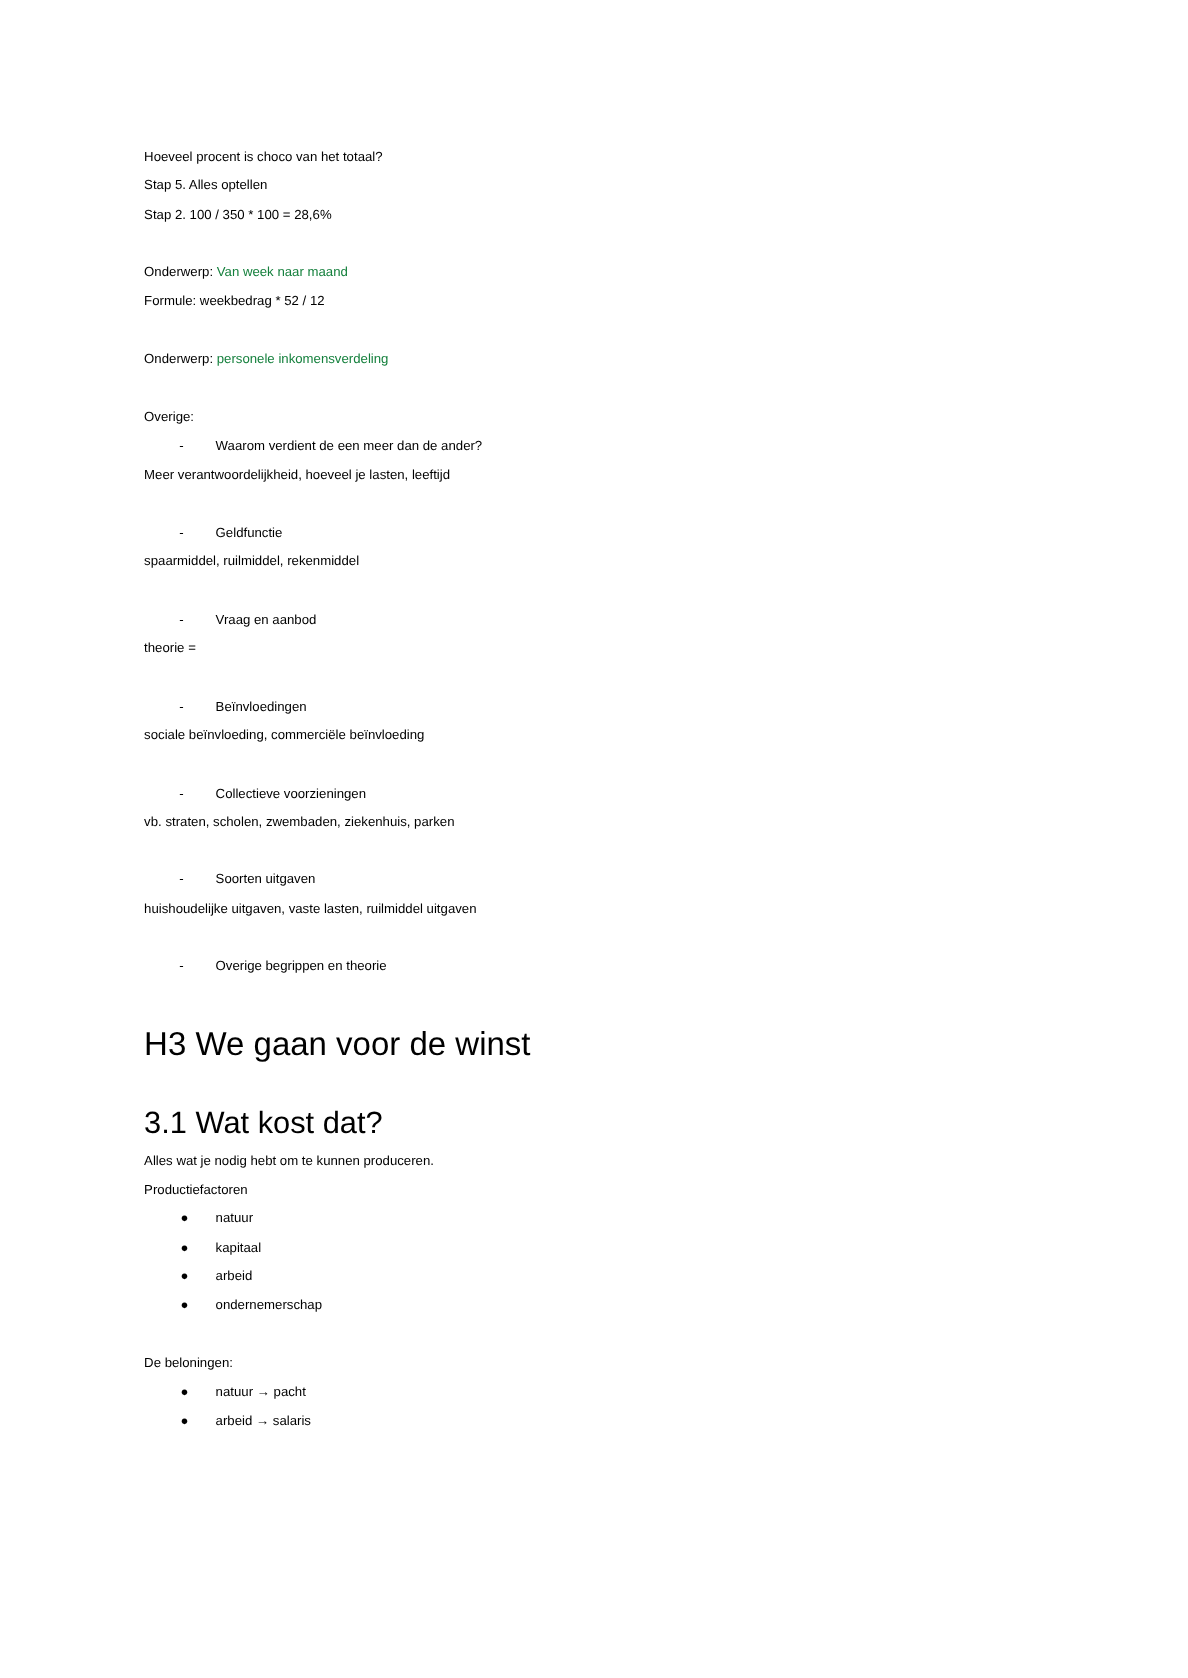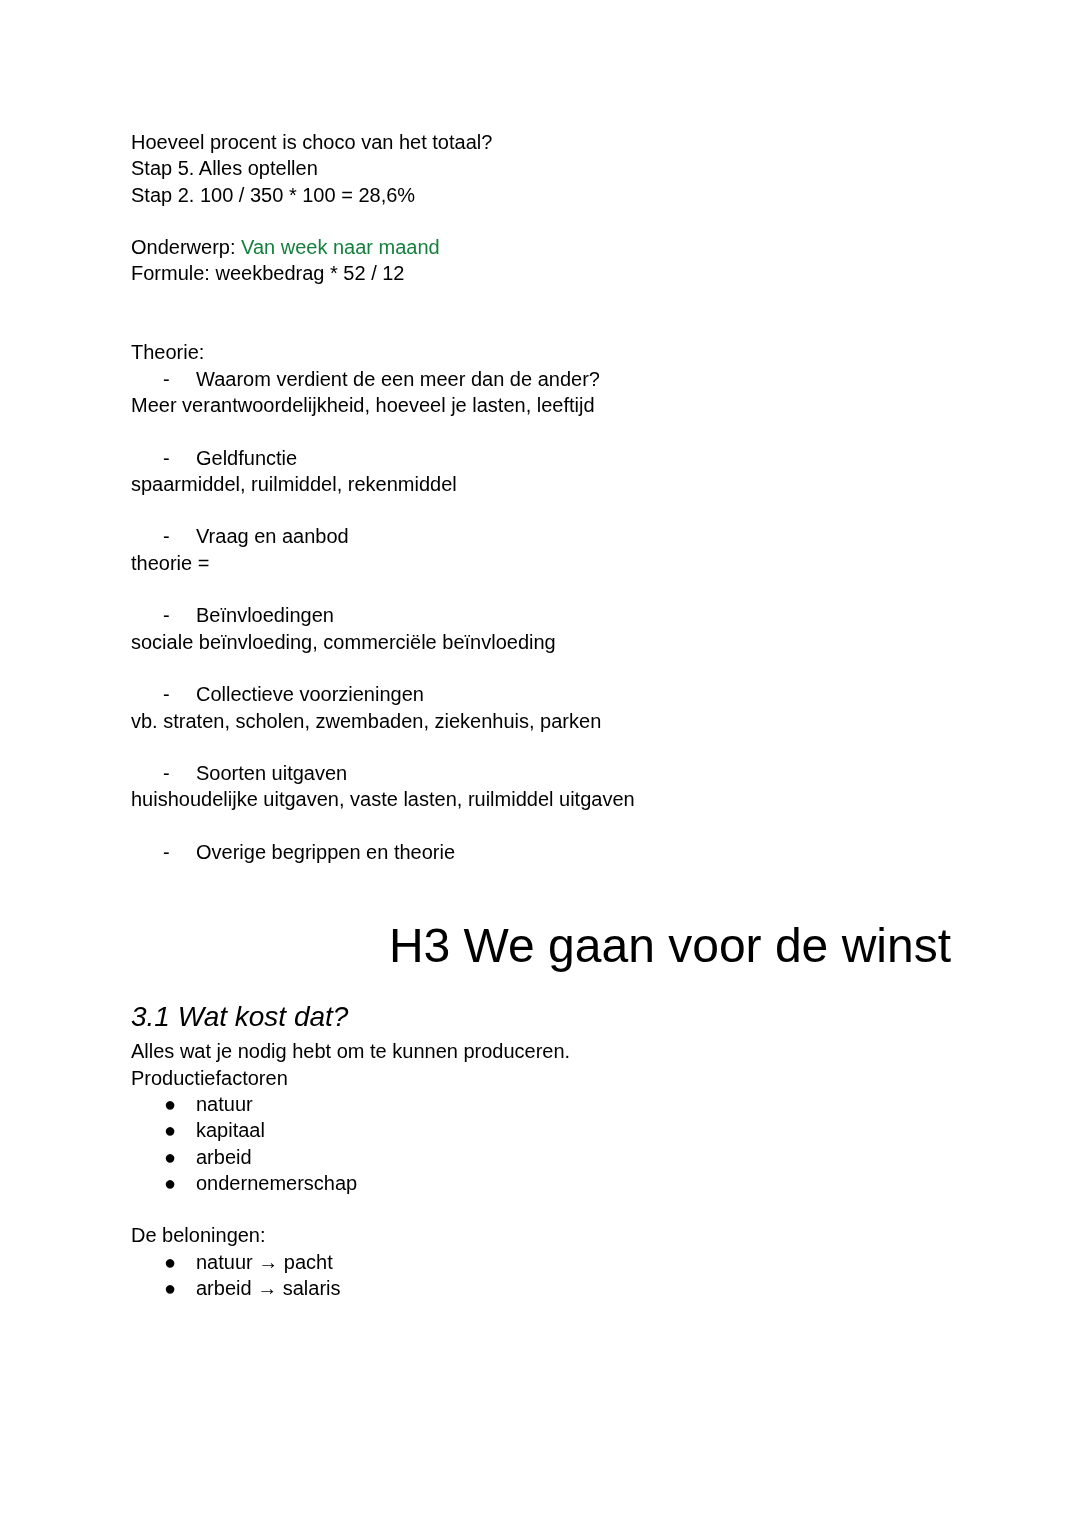--- a/index.html
+++ b/index.html
@@ -1,45 +1,46 @@
 <!DOCTYPE html>
 <html><head>
   <meta charset="utf-8">
   <style>
     html, body { margin: 0; padding: 0; background: #ffffff; }
     body { width: 1080px; height: 1525px; position: relative; overflow: hidden;
            font-family: "Liberation Sans", sans-serif; color: #000000; }
     .page { position: absolute; left: 131px; top: 129px; width: 820px; }
-    .line { font-size: 20px; line-height: 26.3px; height: 26.3px; white-space: pre; }
+    .line { font-size: 12px; line-height: 26.3px; height: 26.3px; white-space: pre; }
     .blank { height: 26.3px; }
     .green { color: #15803d; }
     .dash-item { position: relative; padding-left: 65px; }
     .dash-item .dash { position: absolute; left: 32px; top: 0; }
     .bullet-item { position: relative; padding-left: 65px; }
     .bullet-item .dot { position: absolute; left: 33px; top: 0; }
-    .h1 { font-size: 48px; line-height: 44px; margin-top: 59px; height: 44px; text-align: right; }
-    .h2 { font-size: 28px; line-height: 34px; margin-top: 32px; height: 34px; margin-bottom: 4px; font-style: italic; }
+    .h1 { font-size: 30px; line-height: 44px; margin-top: 36px; height: 44px; }
+    .h2 { font-size: 28px; line-height: 34px; margin-top: 32px; height: 34px; margin-bottom: 4px; }
   </style>
 </head>
 <body>
 
 <div class="page">
 
   <div class="line">Hoeveel procent is choco van het totaal?</div>
   <div class="line">Stap 5. Alles optellen</div>
   <div class="line">Stap 2. 100 / 350 * 100 = 28,6%</div>
   <div class="blank"></div>
 
   <div class="line"><span>Onderwerp: </span><span class="green">Van week naar maand</span></div>
   <div class="line">Formule: weekbedrag * 52 / 12</div>
   <div class="blank"></div>
 
+  <div class="line"><span>Onderwerp: </span><span class="green">personele inkomensverdeling</span></div>
   <div class="blank"></div>
 
-  <div class="line">Theorie:</div>
+  <div class="line">Overige:</div>
 
   <div class="line dash-item"><span class="dash">-</span><span>Waarom verdient de een meer dan de ander?</span></div>
   <div class="line">Meer verantwoordelijkheid, hoeveel je lasten, leeftijd</div>
   <div class="blank"></div>
 
   <div class="line dash-item"><span class="dash">-</span><span>Geldfunctie</span></div>
   <div class="line">spaarmiddel, ruilmiddel, rekenmiddel</div>
   <div class="blank"></div>
 
   <div class="line dash-item"><span class="dash">-</span><span>Vraag en aanbod</span></div>

